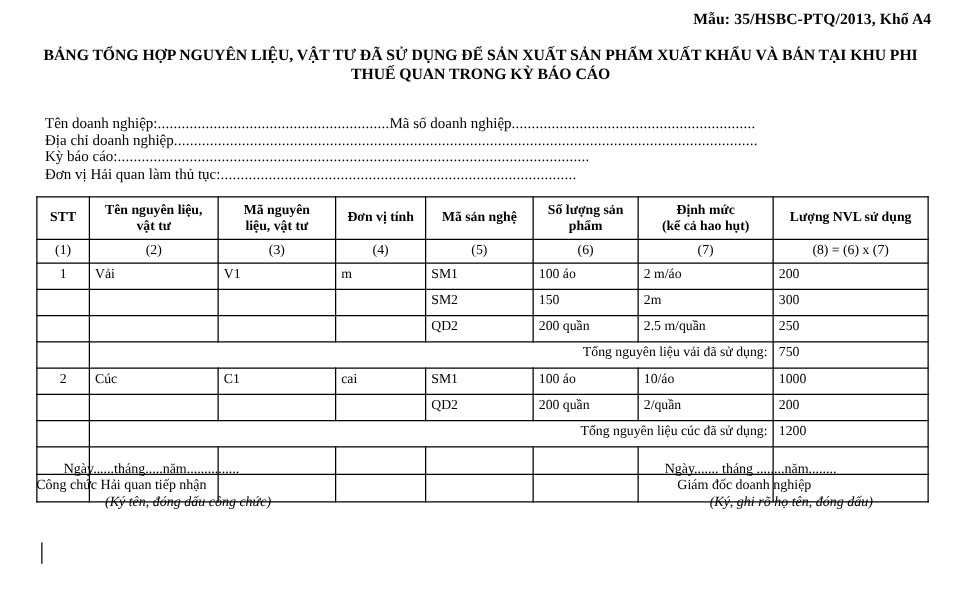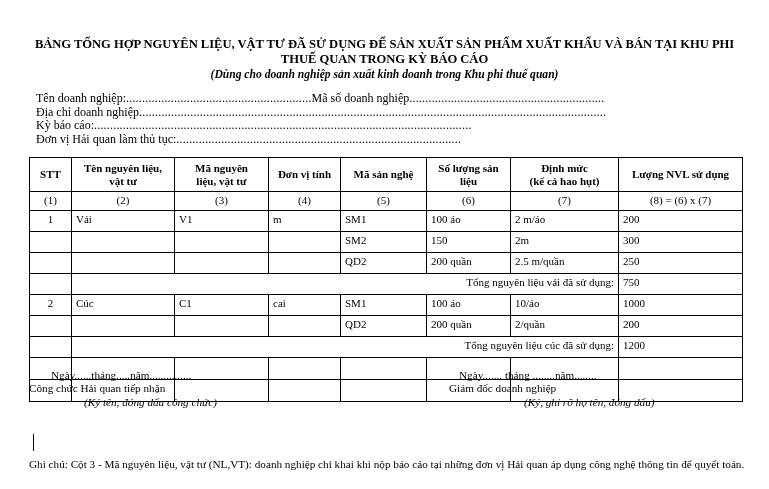--- a/index.html
+++ b/index.html
@@ -127,21 +127,21 @@
     left: 29px;
     width: 713px;
     font-size: 11.2px;
     line-height: 13.4px;
   }
   .sign-cols {
     display: flex;
     width: 100%;
   }
   .sign-col-left { width: 420px; }
-  .sign-col-right { width: 293px; }
+  .sign-col-right { width: 293px; text-align: center; }
   .sign-date { padding-left: 22px; white-space: nowrap; }
   .sign-date.right { padding-left: 10px; }
   .sign-role { white-space: nowrap; }
   .sign-note {
     font-style: italic;
     padding-left: 55px;
     white-space: nowrap;
   }
   .sign-note.right { padding-left: 75px; }
 
@@ -163,24 +163,24 @@
     width: 720px;
     font-size: 11.2px;
     line-height: 14.5px;
   }
 </style>
 </head>
 <body>
 
 <div class="page">
 
+  <div class="form-code">Mẫu: 35/HSBC-PTQ/2013, Khổ A4</div>
 
   <div class="title-block">
     <div class="title-main">BẢNG TỔNG HỢP NGUYÊN LIỆU, VẬT TƯ ĐÃ SỬ DỤNG ĐỂ SẢN XUẤT SẢN PHẨM XUẤT KHẨU VÀ BÁN TẠI KHU PHI THUẾ QUAN TRONG KỲ BÁO CÁO</div>
-    <div class="title-sub">(Dùng cho doanh nghiệp sản xuất kinh doanh trong Khu phi thuế quan)</div>
   </div>
 
   <div class="info-block">
     <div class="info-line">
       <span>Tên doanh nghiệp:</span><span class="dots">..........................................................</span><span>Mã số doanh nghiệp</span><span class="dots">.............................................................</span>
     </div>
     <div class="info-line">
       <span>Địa chỉ doanh nghiệp</span><span class="dots">..................................................................................................................................................</span>
     </div>
     <div class="info-line">
@@ -220,21 +220,21 @@
           <th>
             <div>Đơn vị tính</div>
             <div></div>
           </th>
           <th>
             <div>Mã sản nghệ</div>
             <div></div>
           </th>
           <th>
             <div>Số lượng sản</div>
-            <div>liệu</div>
+            <div>phẩm</div>
           </th>
           <th>
             <div>Định mức</div>
             <div>(kể cả hao hụt)</div>
           </th>
           <th>
             <div>Lượng NVL sử dụng</div>
             <div></div>
           </th>
         </tr>
@@ -344,15 +344,14 @@
       <div class="sign-col-right">
         <div class="sign-date right">Ngày....... tháng ........năm........</div>
         <div class="sign-role">Giám đốc doanh nghiệp</div>
         <div class="sign-note right">(Ký, ghi rõ họ tên, đóng dấu)</div>
       </div>
     </div>
   </div>
 
   <div class="caret"></div>
 
-  <div class="footnote">Ghi chú: Cột 3 - Mã nguyên liệu, vật tư (NL,VT): doanh nghiệp chỉ khai khi nộp báo cáo tại những đơn vị Hải quan áp dụng công nghệ thông tin để quyết toán.</div>
 
 </div>
 
 </body></html>

